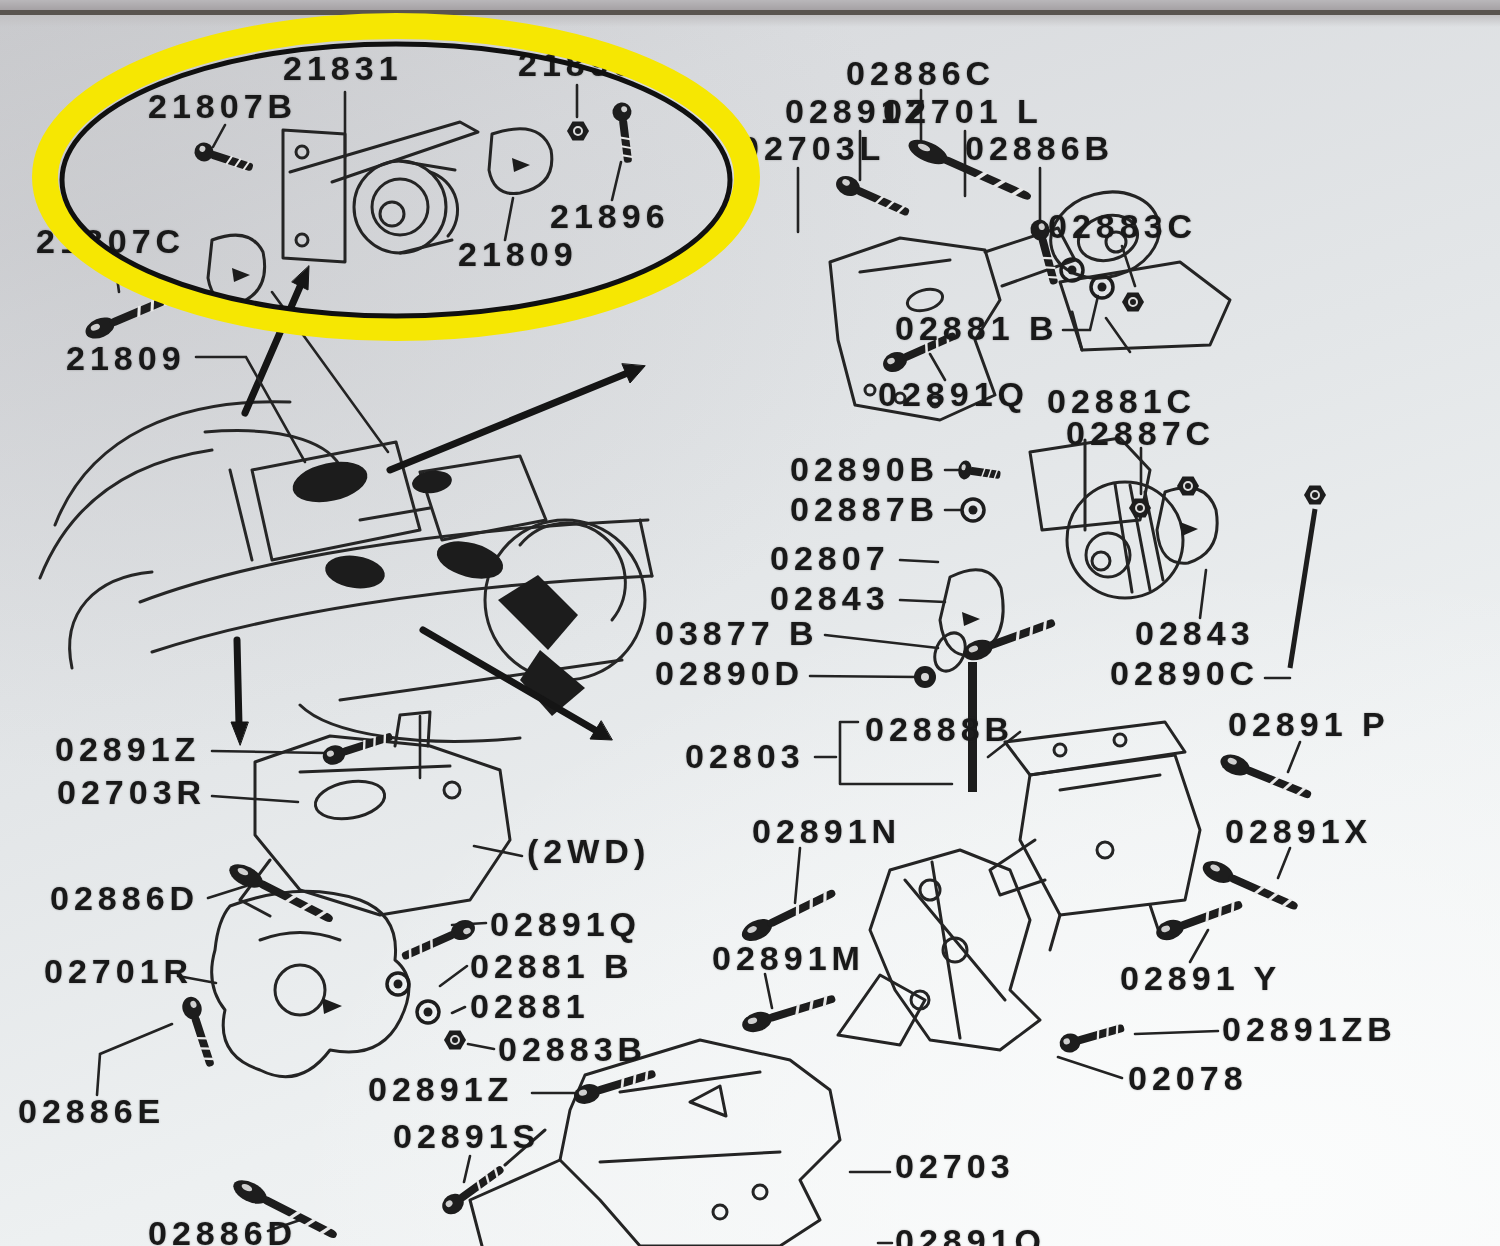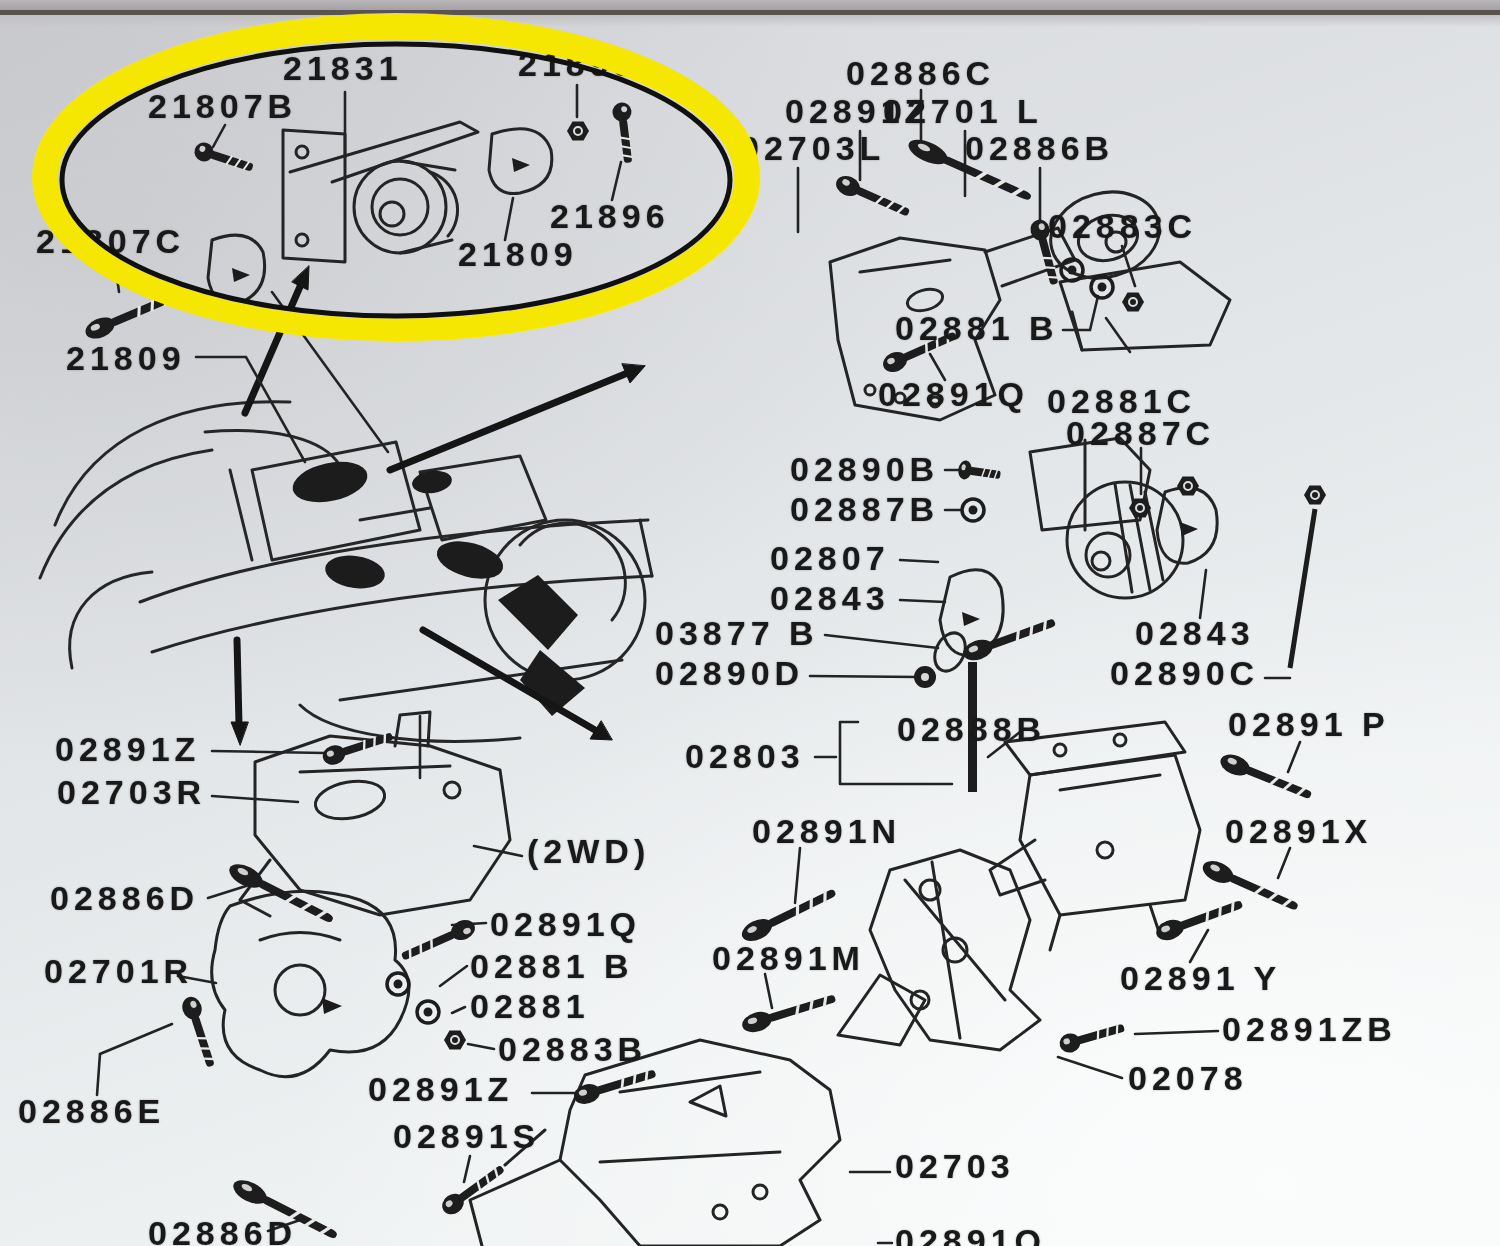--- a/index.html
+++ b/index.html
@@ -262,21 +262,21 @@
       <span class="part-label" style="left: 878px; top: 377px;">02891Q</span>
       <span class="part-label" style="left: 1066px; top: 416px;">02887C</span>
       <span class="part-label" style="left: 790px; top: 452px;">02890B</span>
       <span class="part-label" style="left: 790px; top: 492px;">02887B</span>
       <span class="part-label" style="left: 770px; top: 541px;">02807</span>
       <span class="part-label" style="left: 770px; top: 581px;">02843</span>
       <span class="part-label" style="left: 655px; top: 616px;">03877 B</span>
       <span class="part-label" style="left: 655px; top: 656px;">02890D</span>
       <span class="part-label" style="left: 1135px; top: 616px;">02843</span>
       <span class="part-label" style="left: 1110px; top: 656px;">02890C</span>
-      <span class="part-label" style="left: 865px; top: 712px; margin-left: 32px;">02888B</span>
+      <span class="part-label" style="left: 865px; top: 712px;">02888B</span>
       <span class="part-label" style="left: 685px; top: 739px;">02803</span>
       <span class="part-label" style="left: 1228px; top: 707px;">02891 P</span>
       <span class="part-label" style="left: 752px; top: 814px;">02891N</span>
       <span class="part-label" style="left: 1225px; top: 814px; text-align: right;">02891X</span>
       <span class="part-label" style="left: 712px; top: 941px;">02891M</span>
       <span class="part-label" style="left: 1120px; top: 961px;">02891 Y</span>
       <span class="part-label" style="left: 1222px; top: 1012px;">02891ZB</span>
       <span class="part-label" style="left: 1128px; top: 1061px;">02078</span>
       <span class="part-label" style="left: 895px; top: 1149px;">02703</span>
       <span class="part-label" style="left: 895px; top: 1224px;">02891Q</span>

